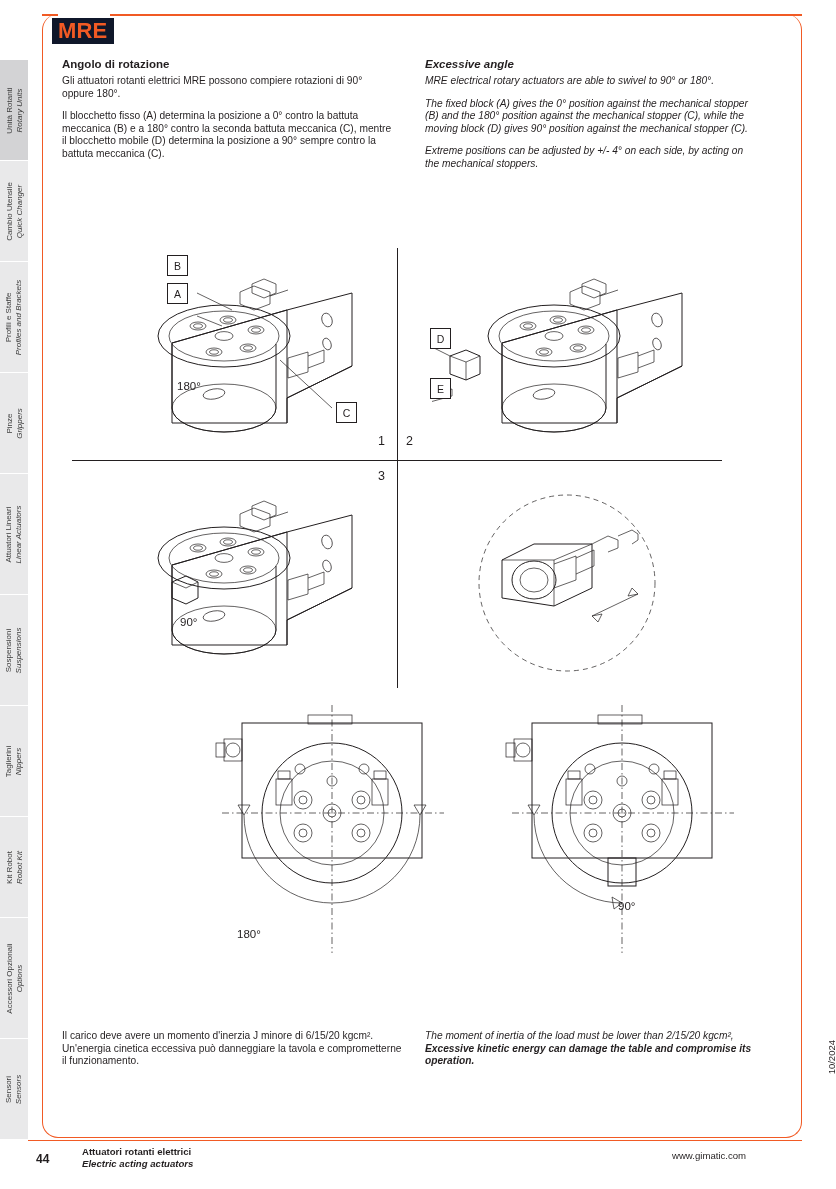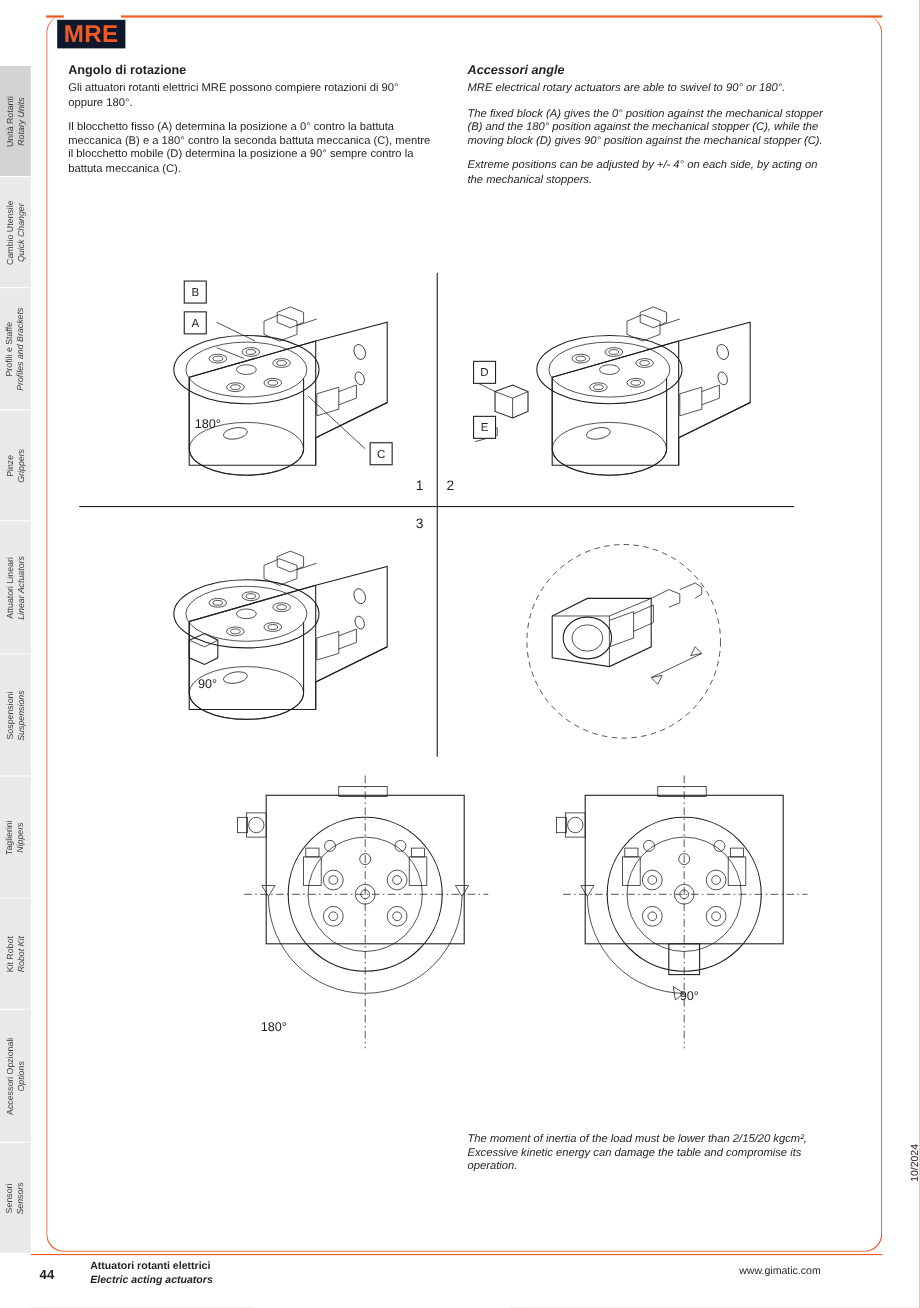--- a/index.html
+++ b/index.html
@@ -179,21 +179,21 @@
   <div class="frame-top-right"></div>
   <div class="title">MRE</div>
 
   <div class="col-it" style="top:58px;">
     <h2 class="sec">Angolo di rotazione</h2>
     <p class="body">Gli attuatori rotanti elettrici MRE possono compiere rotazioni di 90° oppure 180°.</p>
     <p class="body">Il blocchetto fisso (A) determina la posizione a 0° contro la battuta meccanica (B) e a 180° contro la seconda battuta meccanica (C), mentre il blocchetto mobile (D) determina la posizione a 90° sempre contro la battuta meccanica (C).</p>
   </div>
 
   <div class="col-en" style="top:58px;">
-    <h2 class="sec en">Accessori angle</h2>
+    <h2 class="sec en">Excessive angle</h2>
     <p class="body en">MRE electrical rotary actuators are able to swivel to 90° or 180°.</p>
     <p class="body en">The fixed block (A) gives the 0° position against the mechanical stopper (B) and the 180° position against the mechanical stopper (C), while the moving block (D) gives 90° position against the mechanical stopper (C).</p>
     <p class="body en">Extreme positions can be adjusted by +/- 4° on each side, by acting on the mechanical stoppers.</p>
   </div>
 
   <div class="draw">
 
     <div class="divider-h" style="left:10px;top:222px;width:650px;"></div>
     <div class="divider-v" style="left:335px;top:10px;height:440px;"></div>
 
@@ -412,23 +412,27 @@
       <path class="dash" d="M160 2 L160 250"></path>
       <path class="dash" d="M50 110 L272 110"></path>
 
       <path class="ln-thin" d="M72 112 A 88 88 0 0 0 160 200"></path>
       <path class="ln-thin" d="M72 112 L66 102 L78 102 Z" fill="#231f20"></path>
       <path class="ln-thin" d="M160 200 L150 194 L152 206 Z" fill="#231f20"></path>
     </svg>
     <div class="anglelbl" style="left:556px;top:662px;">90°</div>
   </div>
 
+  <div class="note-it">
+    <p class="body" style="margin-bottom:0;">Il carico deve avere un momento d'inerzia J minore di 6/15/20 kgcm².</p>
+    <p class="body" style="margin-bottom:0;">Un'energia cinetica eccessiva può danneggiare la tavola e comprometterne il funzionamento.</p>
+  </div>
   <div class="note-en">
     <p class="body en" style="margin-bottom:0;">The moment of inertia of the load must be lower than 2/15/20 kgcm²,</p>
-    <p class="body en" style="margin-bottom:0;">Excessive kinetic energy can damage the table and compromise its operation.</p>
+    <p class="body en" style="margin-bottom:0;font-weight:bold;">Excessive kinetic energy can damage the table and compromise its operation.</p>
   </div>
 
   <div class="date">10/2024</div>
 
   <div class="footrule"></div>
   <div class="pageno">44</div>
   <div class="footer-txt">
     <div class="b">Attuatori rotanti elettrici</div>
     <div class="i">Electric acting actuators</div>
   </div>

